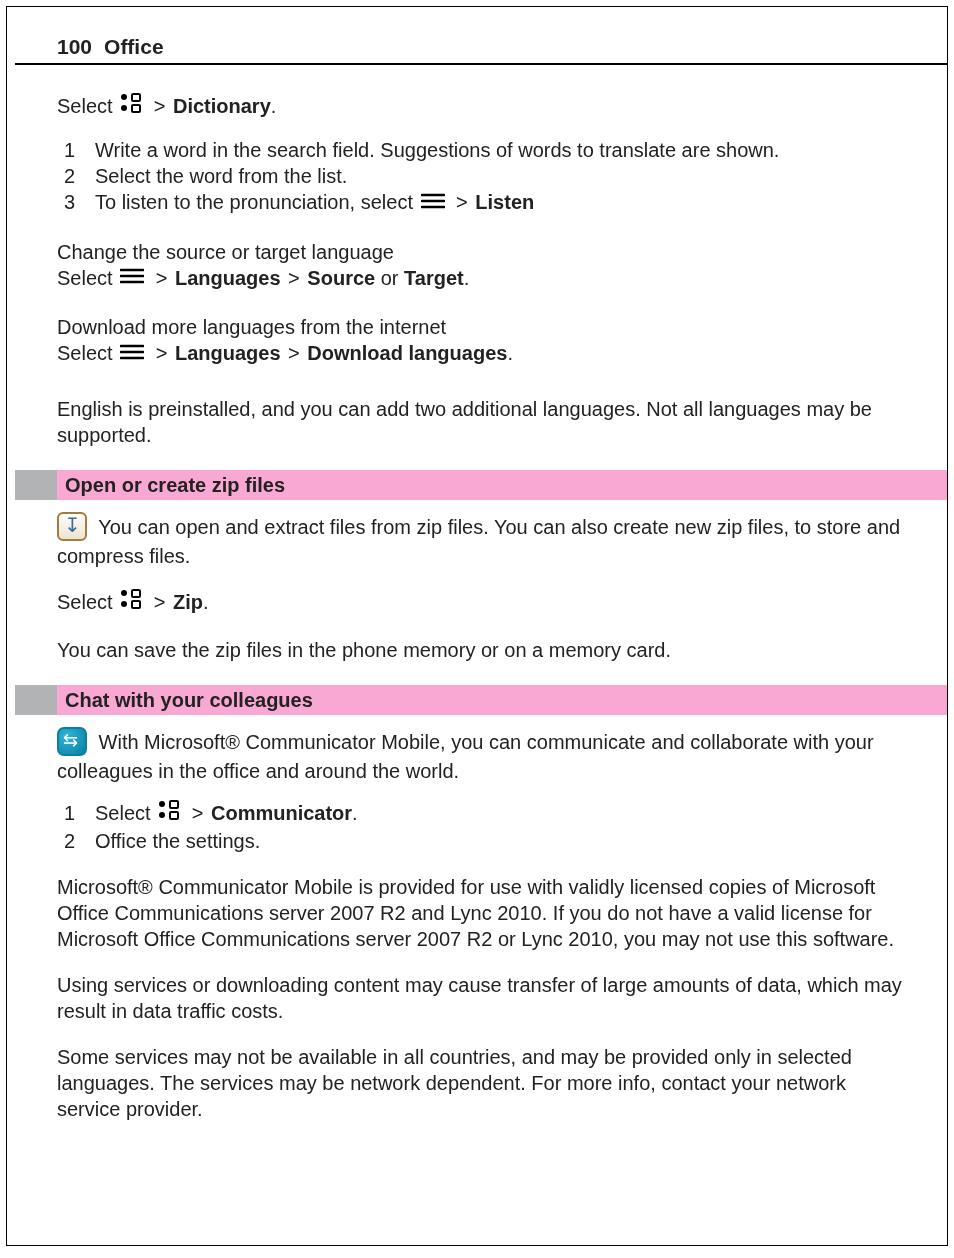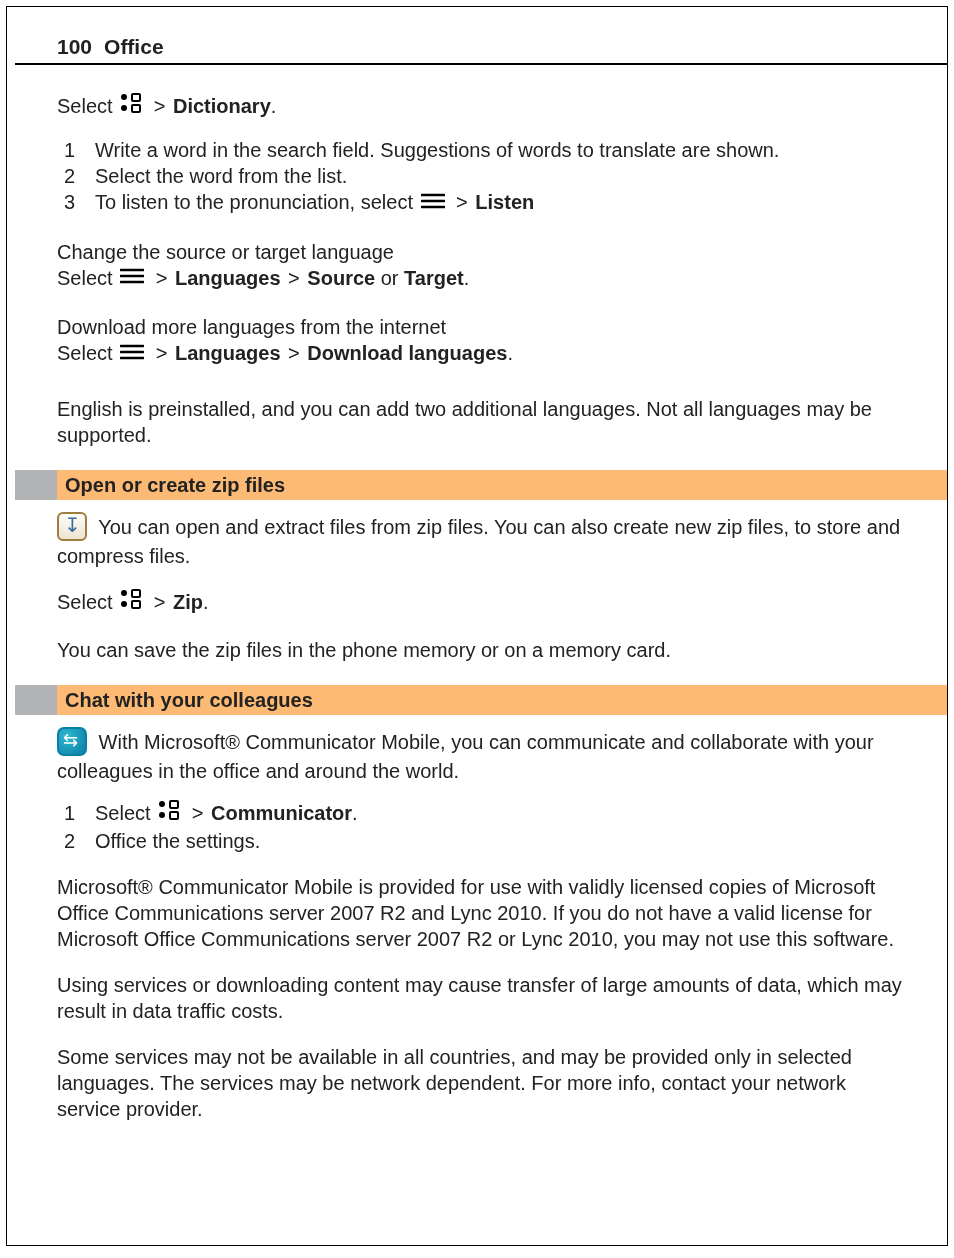--- a/index.html
+++ b/index.html
@@ -51,21 +51,21 @@
   ol.steps > li::before {
     content: counter(step);
     width: 18px;
     flex-shrink: 0;
   }
   .subhead {
     margin-top: 22px;
     font-weight: 400;
   }
   .section-bar {
-    background: #fdba74;
+    background: #f9a8d4;
     padding: 2px 8px 2px 8px;
     margin: 22px -42px 0 -42px;
     font-weight: 700;
     font-size: 20px;
     border-left: 42px solid #b1b3b5;
   }
   .icon {
     display: inline-block;
     vertical-align: middle;
     position: relative;

